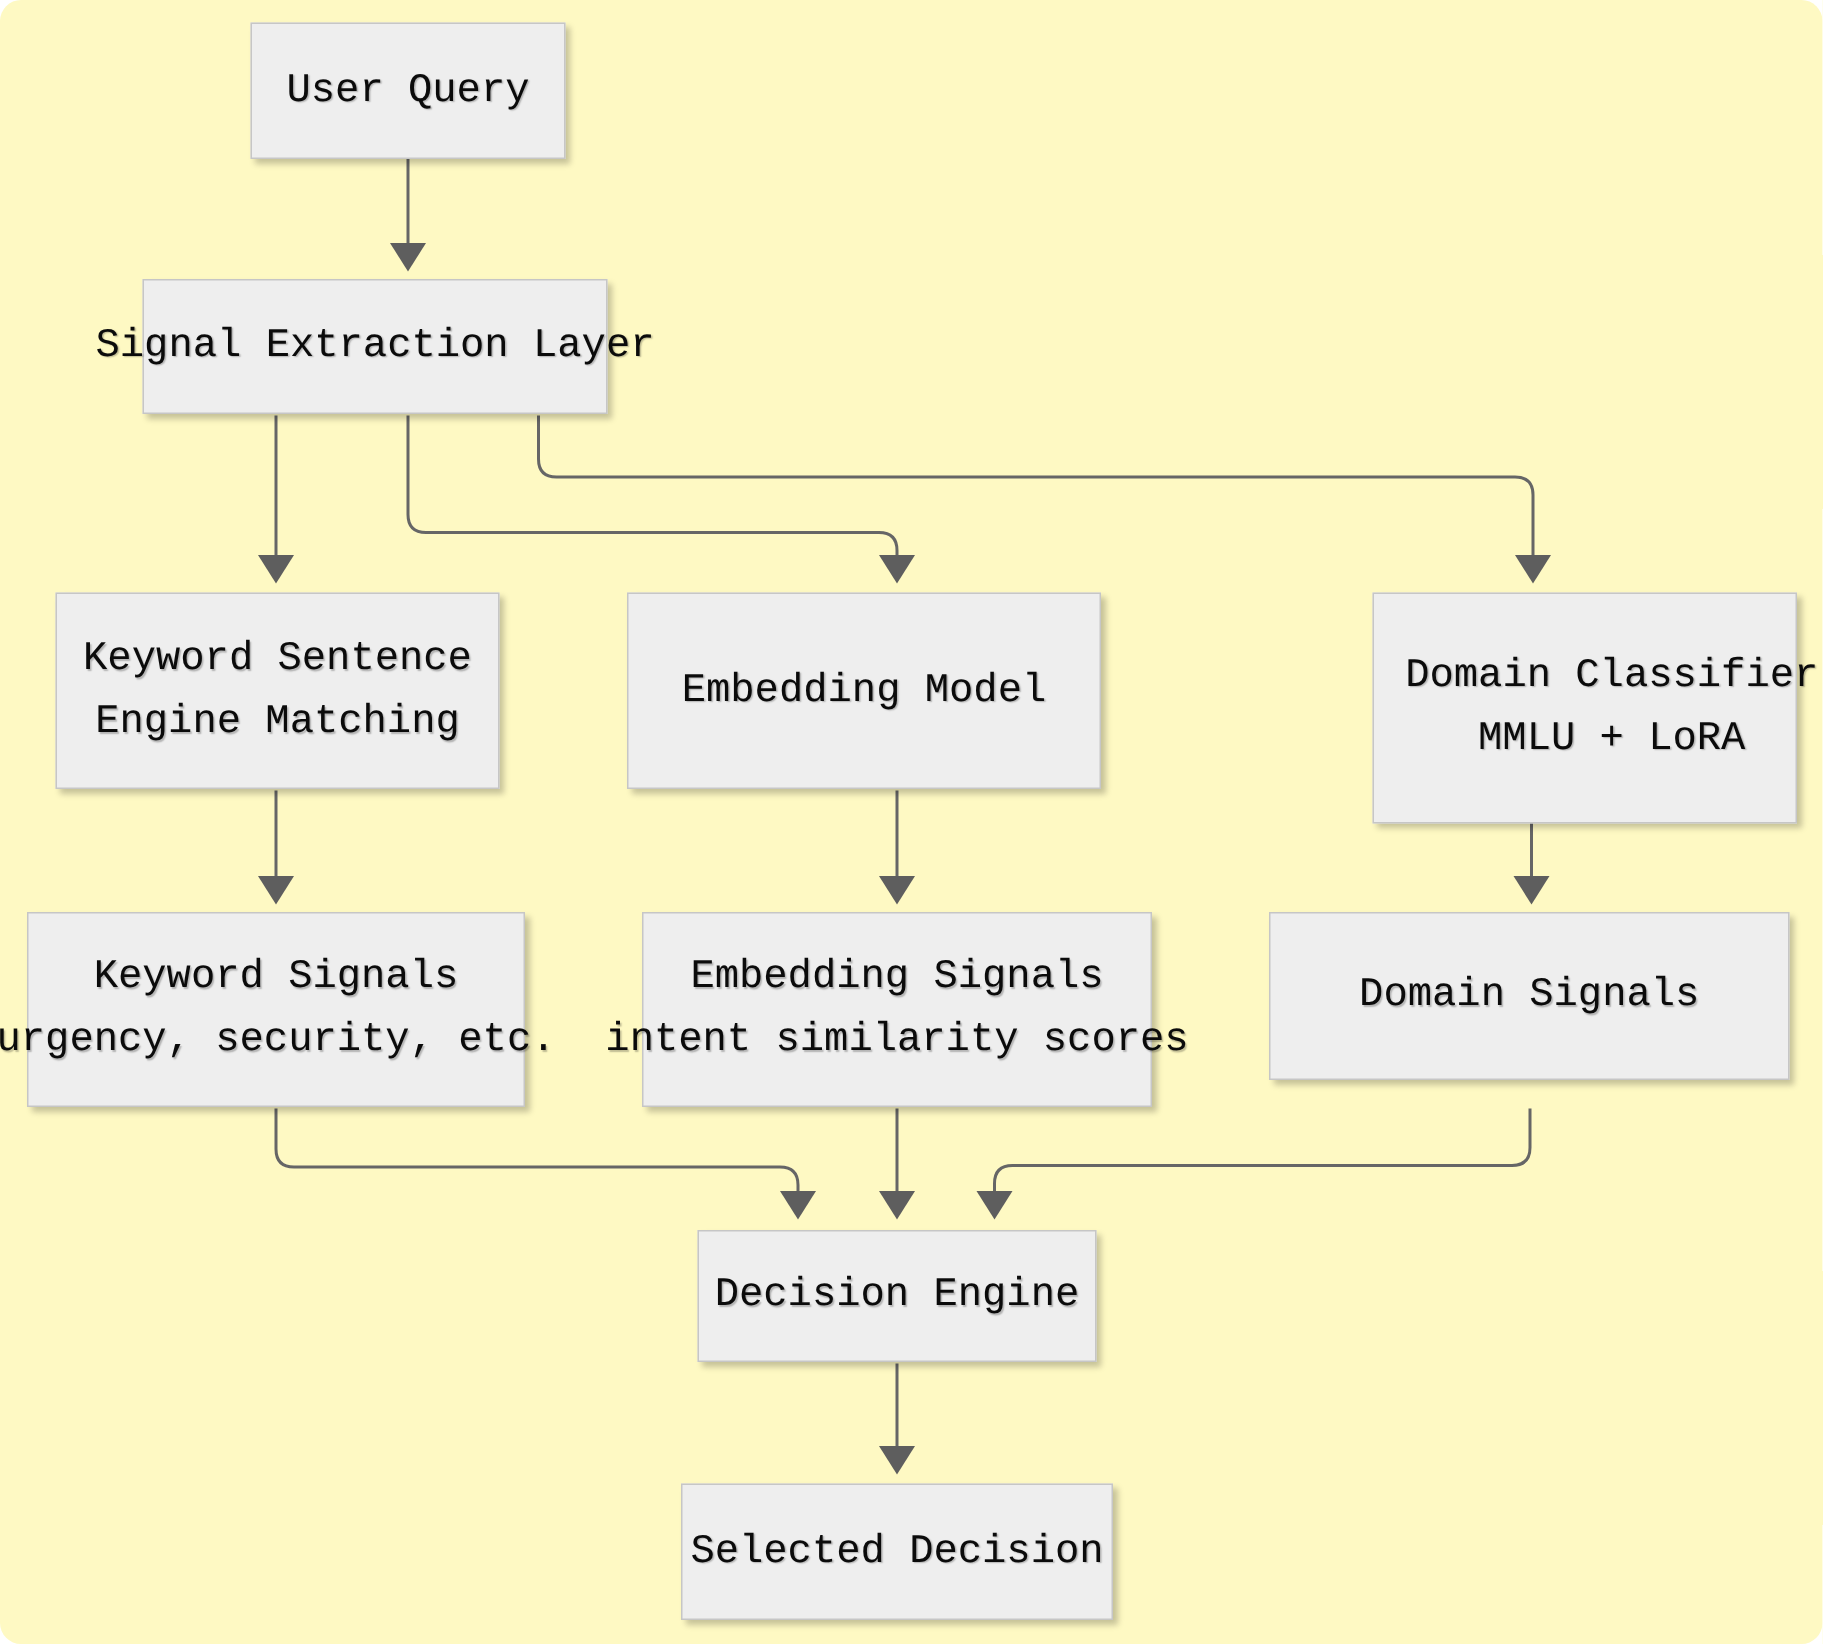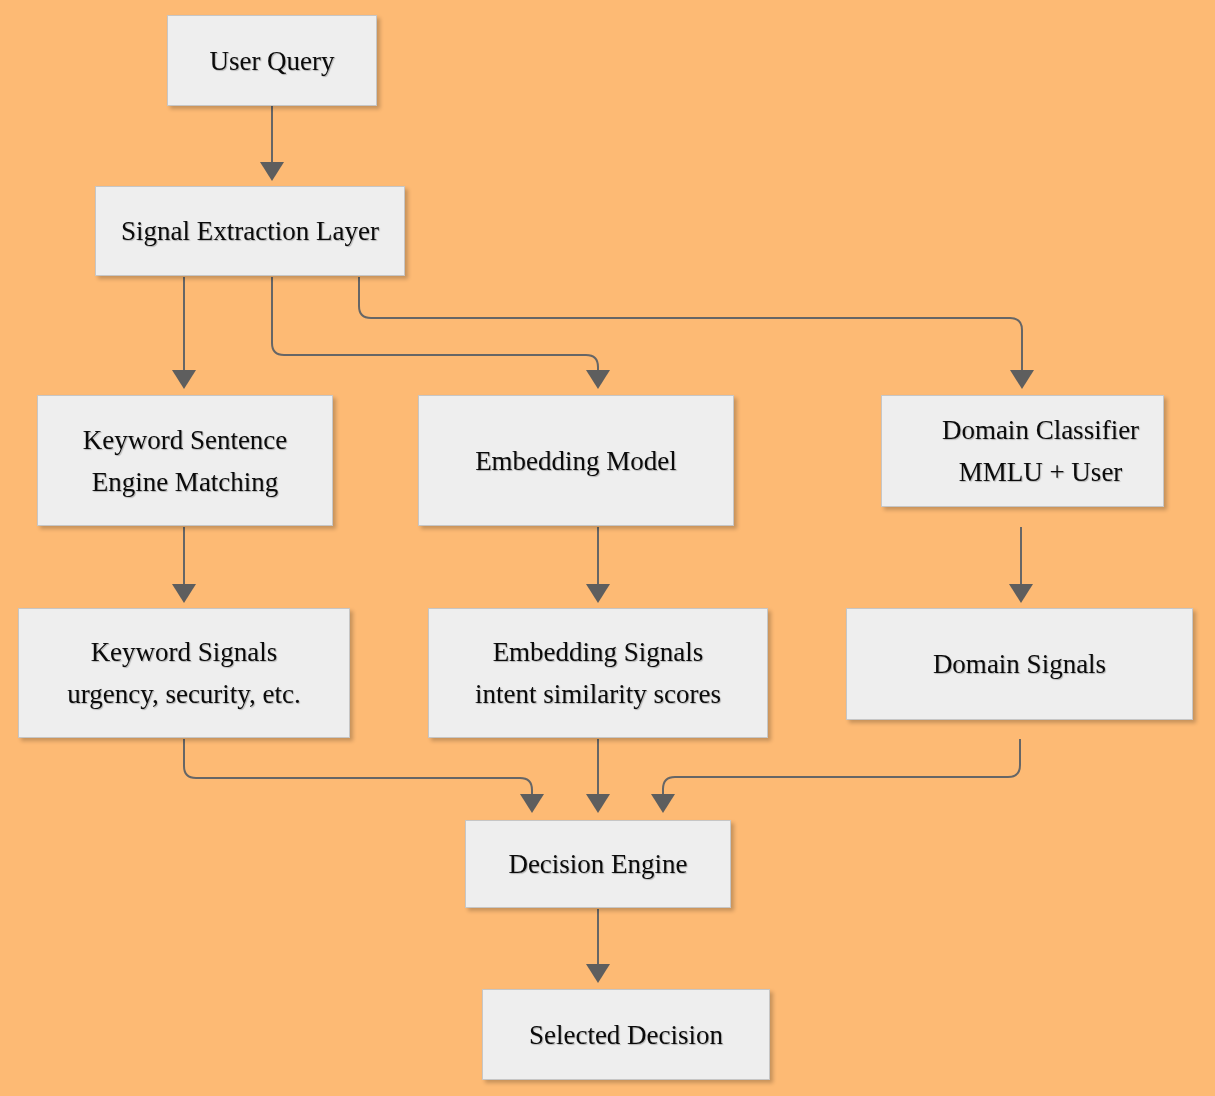--- a/index.html
+++ b/index.html
@@ -1,22 +1,23 @@
 <!DOCTYPE html>
 <html><head>
 <meta charset="utf-8">
 <style>
   html, body { margin: 0; padding: 0; background: #ffffff; }
   .canvas {
     position: relative;
     width: 1215px;
     height: 1096px;
-    background: #fdba74;
-    font-family: Liberation Serif, serif;
+    background: #fef9c3;
+    font-family: Liberation Mono, monospace;
     overflow: hidden;
+    border-radius: 14px;
   }
   svg.edges {
     position: absolute;
     left: 0; top: 0;
     width: 1215px; height: 1096px;
   }
   svg.edges path {
     fill: none;
     stroke: #666666;
     stroke-width: 2;
@@ -39,26 +40,26 @@
     font-size: 27px;
     line-height: 42px;
     color: #0b0b0b;
     text-shadow: 1px 1px 1px rgba(0,0,0,0.25);
     white-space: nowrap;
   }
   #n-user-query           { left: 167px; top: 15px;  width: 210px; height: 91px; }
   #n-signal-extraction    { left: 95px;  top: 186px; width: 310px; height: 90px; }
   #n-keyword-extractor    { left: 37px;  top: 395px; width: 296px; height: 131px; }
   #n-embedding-model      { left: 418px; top: 395px; width: 316px; height: 131px; }
-  #n-domain-classifier    { left: 881px; top: 395px; width: 283px; height: 112px; padding-left: 36px; }
+  #n-domain-classifier    { left: 915px; top: 395px; width: 283px; height: 154px; padding-left: 36px; }
   #n-keyword-signals      { left: 18px;  top: 608px; width: 332px; height: 130px; }
   #n-embedding-signals    { left: 428px; top: 608px; width: 340px; height: 130px; }
   #n-domain-signals       { left: 846px; top: 608px; width: 347px; height: 112px; }
   #n-decision-engine      { left: 465px; top: 820px; width: 266px; height: 88px; }
-  #n-selected-decision    { left: 454px; top: 989px; width: 288px; height: 91px; margin-left: 28px; }
+  #n-selected-decision    { left: 454px; top: 989px; width: 288px; height: 91px; }
 </style>
 </head>
 <body>
 
 <div class="canvas">
 
   <svg class="edges" viewBox="0 0 1215 1096" xmlns="http://www.w3.org/2000/svg">
     <g>
       <path d="M272 106 L272 163"></path>
       <polygon points="260,162 284,162 272,181"></polygon>
@@ -117,21 +118,21 @@
     <span>Keyword Sentence</span>
     <span>Engine Matching</span>
   </div>
 
   <div class="node" id="n-embedding-model">
     <span>Embedding Model</span>
   </div>
 
   <div class="node" id="n-domain-classifier">
     <span>Domain Classifier</span>
-    <span>MMLU + User</span>
+    <span>MMLU + LoRA</span>
   </div>
 
   <div class="node" id="n-embedding-signals">
     <span>Embedding Signals</span>
     <span>intent similarity scores</span>
   </div>
 
   <div class="node" id="n-keyword-signals">
     <span>Keyword Signals</span>
     <span>urgency, security, etc.</span>

